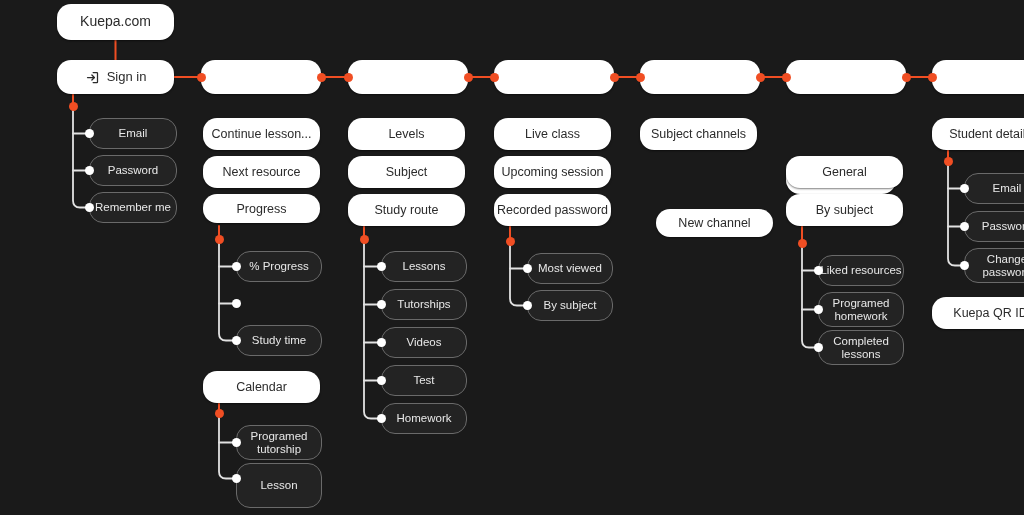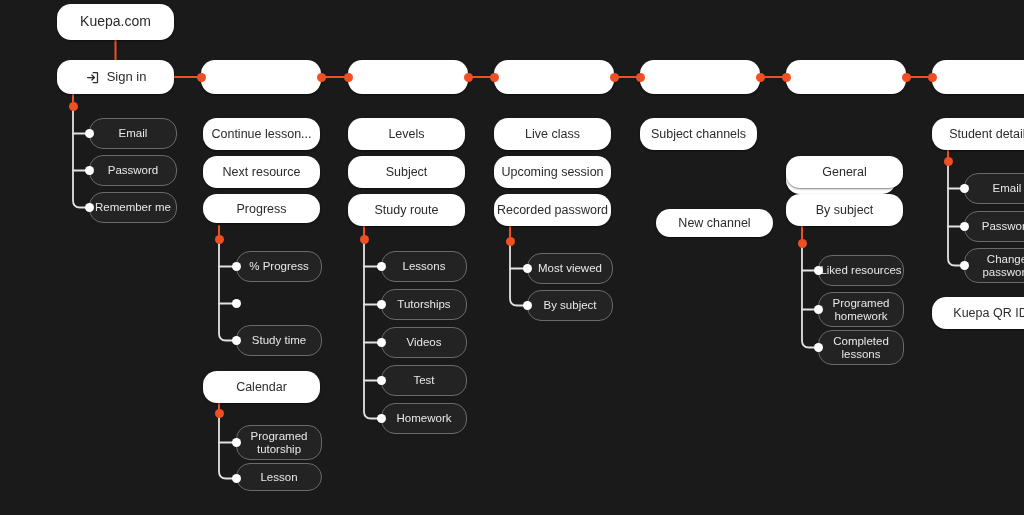--- a/index.html
+++ b/index.html
@@ -127,21 +127,21 @@
     <div class="node dark" style="left: 236px; top: 251px; width: 86px; height: 31px;"><span>% Progress</span></div>
     <div class="dot white" style="left: 231.5px; top: 262px; width: 9px; height: 9px;"></div>
     <div class="dot white" style="left: 231.5px; top: 299px; width: 9px; height: 9px;"></div>
     <div class="node dark" style="left: 236px; top: 325px; width: 86px; height: 31px;"><span>Study time</span></div>
     <div class="dot white" style="left: 231.5px; top: 336px; width: 9px; height: 9px;"></div>
     <div class="node light" style="left: 203px; top: 371px; width: 117px; height: 32px;"><span>Calendar</span></div>
     <div class="dot orange" style="left: 214.5px; top: 408.5px; width: 9px; height: 9px;"></div>
     <div class="node dark" style="left: 236px; top: 425px; width: 86px; height: 35px;"><span>Programed
 tutorship</span></div>
     <div class="dot white" style="left: 231.5px; top: 438px; width: 9px; height: 9px;"></div>
-    <div class="node dark" style="left: 236px; top: 463px; width: 86px; height: 28px;"><span>Lesson</span></div>
+    <div class="node dark" style="left: 236px; top: 463px; width: 86px; height: 45px;"><span>Lesson</span></div>
     <div class="dot white" style="left: 231.5px; top: 474px; width: 9px; height: 9px;"></div>
     <div class="dot orange" style="left: 316.5px; top: 72.5px; width: 9px; height: 9px;"></div>
     <div class="dot orange" style="left: 343.5px; top: 72.5px; width: 9px; height: 9px;"></div>
     <div class="node light nav" style="left: 348px; top: 60px; width: 120px; height: 34px;"><span></span></div>
     <div class="node light" style="left: 348px; top: 118px; width: 117px; height: 32px;"><span>Levels</span></div>
     <div class="node light" style="left: 348px; top: 156px; width: 117px; height: 32px;"><span>Subject</span></div>
     <div class="node light" style="left: 348px; top: 194px; width: 117px; height: 32px;"><span>Study route</span></div>
     <div class="dot orange" style="left: 359.5px; top: 234.5px; width: 9px; height: 9px;"></div>
     <div class="node dark" style="left: 381px; top: 251px; width: 86px; height: 31px;"><span>Lessons</span></div>
     <div class="dot white" style="left: 376.5px; top: 262px; width: 9px; height: 9px;"></div>

